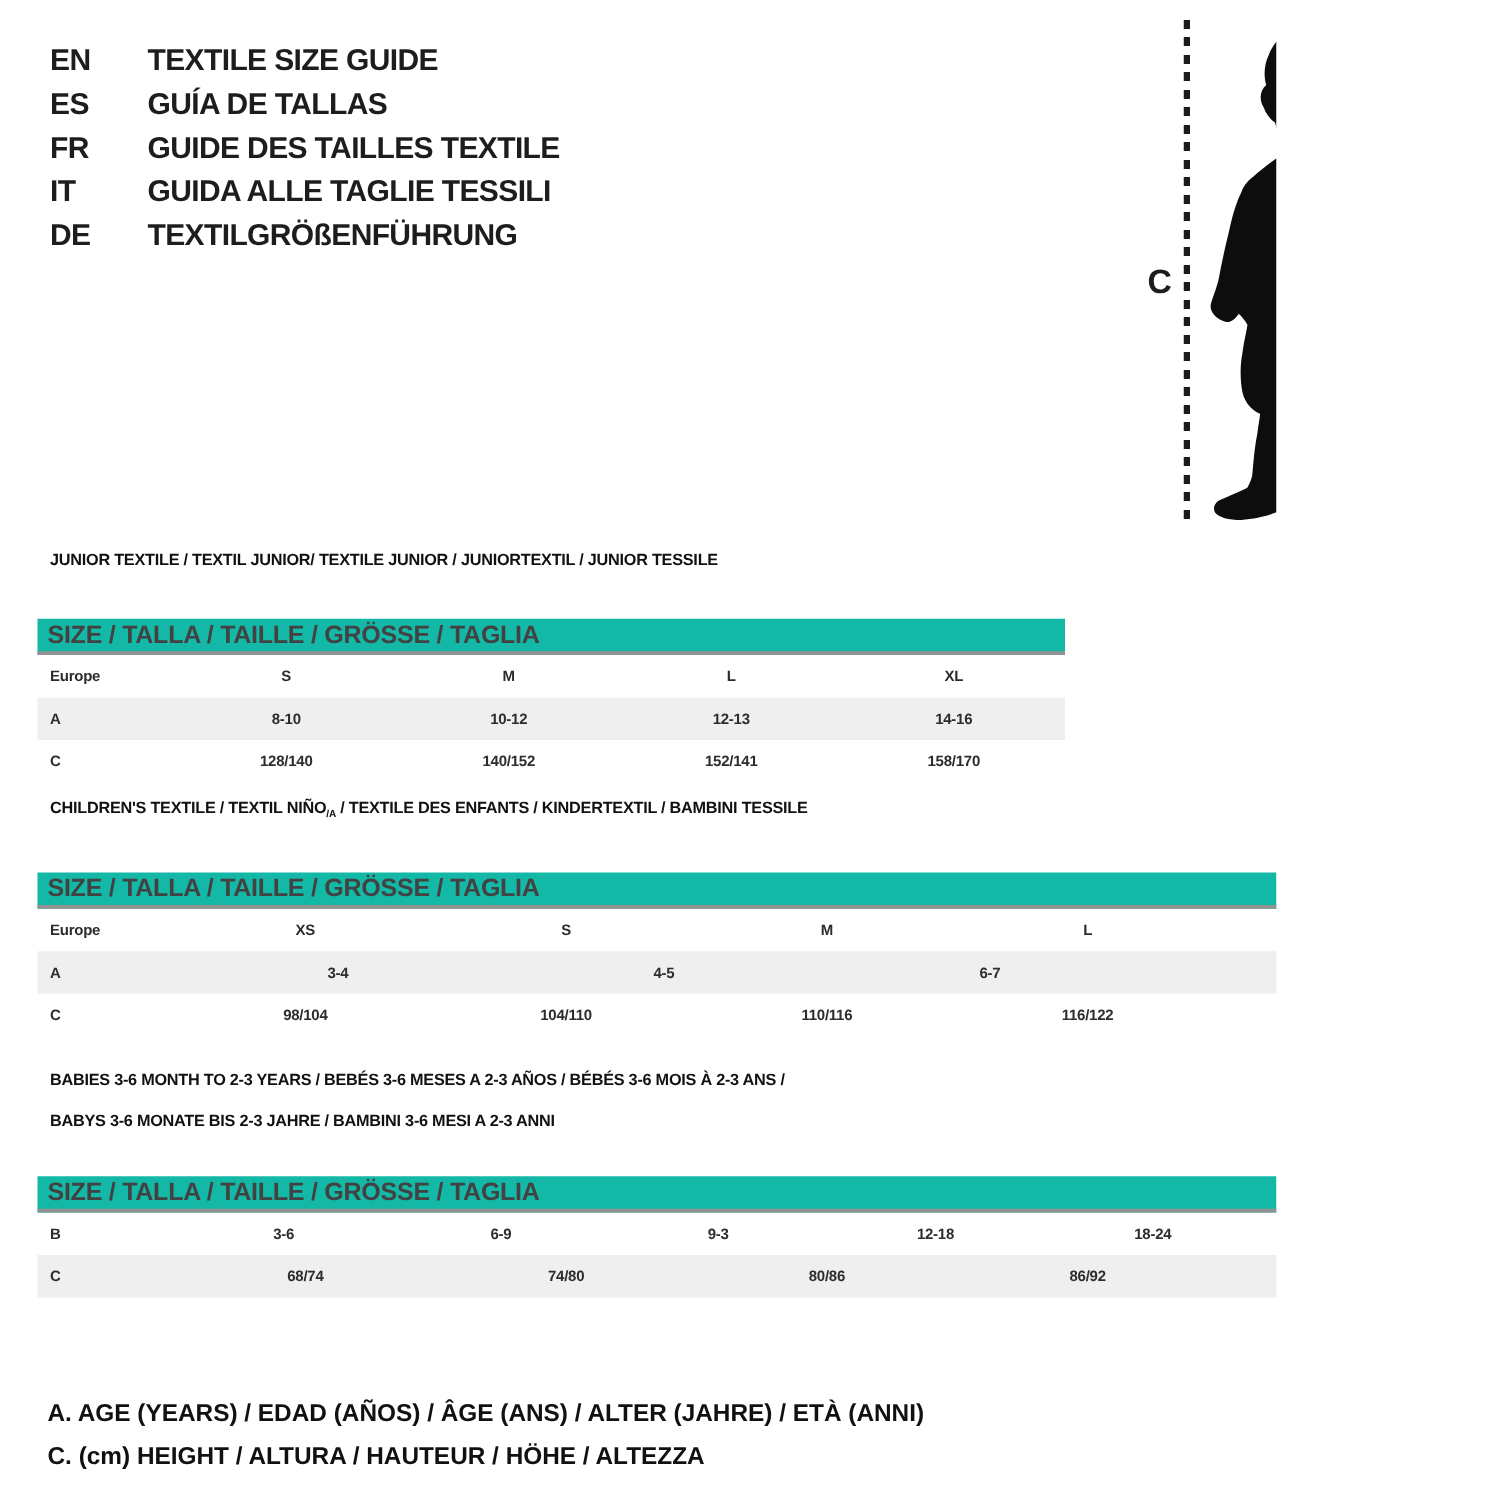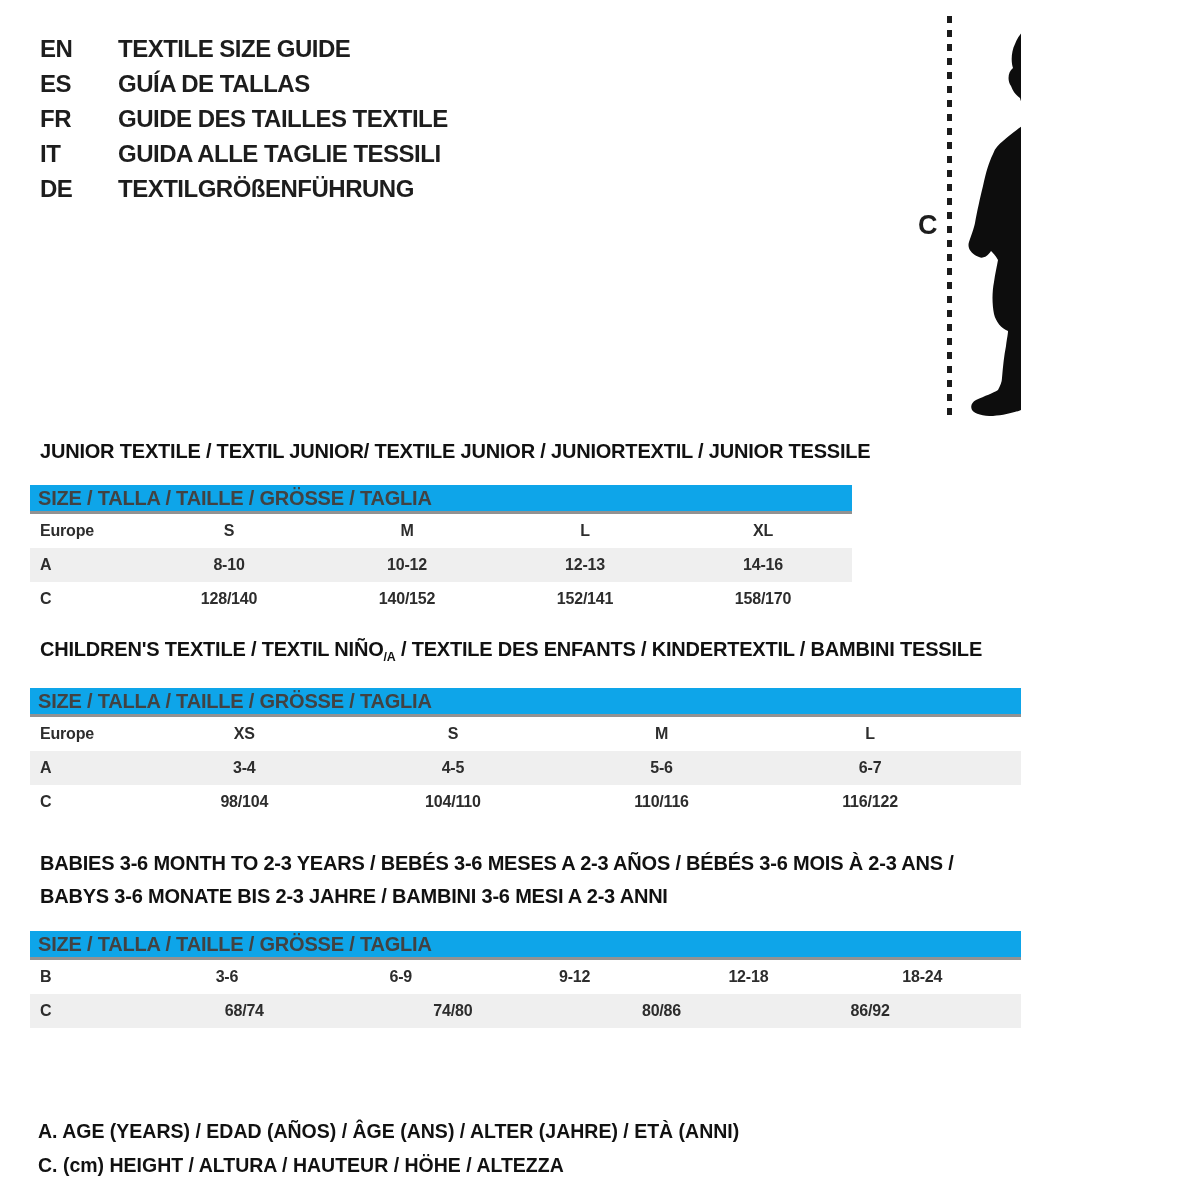--- a/index.html
+++ b/index.html
@@ -24,36 +24,36 @@
   
   .height-dashes {
     position: absolute; left: 947px; top: 16px; width: 5px; height: 402px;
     background: repeating-linear-gradient(180deg, #1b1b1b 0px, #1b1b1b 7px, transparent 7px, transparent 14px);
   }
   .height-label { position: absolute; left: 918px; top: 210px; font-size: 27px; letter-spacing: -0.5px; }
   .baby-svg { position: absolute; left: 955px; top: 16px; }
 
   
   .section-title {
-    position: absolute; left: 40px; font-size: 20px;
+    position: absolute; left: 40px; font-size: 13px;
     letter-spacing: -0.2px; white-space: nowrap; color: #111111;
   }
   .title-junior { top: 440px; }
   .title-children { top: 638px; }
   .title-babies { top: 847px; line-height: 33px; }
   .sub-a { font-size: 0.62em; vertical-align: sub; }
 
   
   .size-table { position: absolute; left: 30px; }
   .size-bar {
     height: 26px; line-height: 27px;
-    background: #0ea5e9; border-bottom: 3px solid #929292;
-    color: #424242; font-size: 20px; padding-left: 8px; letter-spacing: -0.2px;
-  }
-  .trow { display: flex; height: 34px; line-height: 34px; font-size: 16px; color: #2d2d2d; letter-spacing: -0.2px; }
+    background: #14b8a6; border-bottom: 3px solid #929292;
+    color: #424242; font-size: 20px; padding-left: 8px; letter-spacing: -0.2px; margin-top: 10px;
+  }
+  .trow { display: flex; height: 34px; line-height: 34px; font-size: 12px; color: #2d2d2d; letter-spacing: -0.2px; }
   .trow.alt { background: #efefef; }
   .rlabel { flex: 0 0 110px; width: 110px; padding-left: 10px; box-sizing: border-box; }
   .tcell { flex: 1; text-align: center; }
 
   .table-junior   { top: 485px; width: 822px; }
   .table-children { top: 688px; width: 1153px; }
   .table-babies   { top: 931px; width: 1153px; }
 
   
   .legend { position: absolute; left: 38px; top: 1115px; font-size: 19.5px; line-height: 33.5px; color: #111111; }
@@ -156,21 +156,20 @@
       <div class="tcell">XS</div>
       <div class="tcell">S</div>
       <div class="tcell">M</div>
       <div class="tcell">L</div>
       <div class="tcell">XL</div>
     </div>
     <div class="trow alt">
       <div class="rlabel">A</div>
       <div class="tcell">3-4</div>
       <div class="tcell">4-5</div>
-      <div class="tcell">5-6</div>
       <div class="tcell">6-7</div>
       <div class="tcell">7-8</div>
     </div>
     <div class="trow">
       <div class="rlabel">C</div>
       <div class="tcell">98/104</div>
       <div class="tcell">104/110</div>
       <div class="tcell">110/116</div>
       <div class="tcell">116/122</div>
       <div class="tcell">122/128</div>
@@ -180,21 +179,21 @@
   <div class="section-title title-babies">
     <div>BABIES 3-6 MONTH TO 2-3 YEARS / BEBÉS 3-6 MESES A 2-3 AÑOS / BÉBÉS 3-6 MOIS À 2-3 ANS /</div>
     <div>BABYS 3-6 MONATE BIS 2-3 JAHRE / BAMBINI 3-6 MESI A 2-3 ANNI</div>
   </div>
   <div class="size-table table-babies">
     <div class="size-bar">SIZE / TALLA / TAILLE / GRÖSSE / TAGLIA</div>
     <div class="trow">
       <div class="rlabel">B</div>
       <div class="tcell">3-6</div>
       <div class="tcell">6-9</div>
-      <div class="tcell">9-12</div>
+      <div class="tcell">9-3</div>
       <div class="tcell">12-18</div>
       <div class="tcell">18-24</div>
       <div class="tcell">24-36</div>
     </div>
     <div class="trow alt">
       <div class="rlabel">C</div>
       <div class="tcell">68/74</div>
       <div class="tcell">74/80</div>
       <div class="tcell">80/86</div>
       <div class="tcell">86/92</div>

